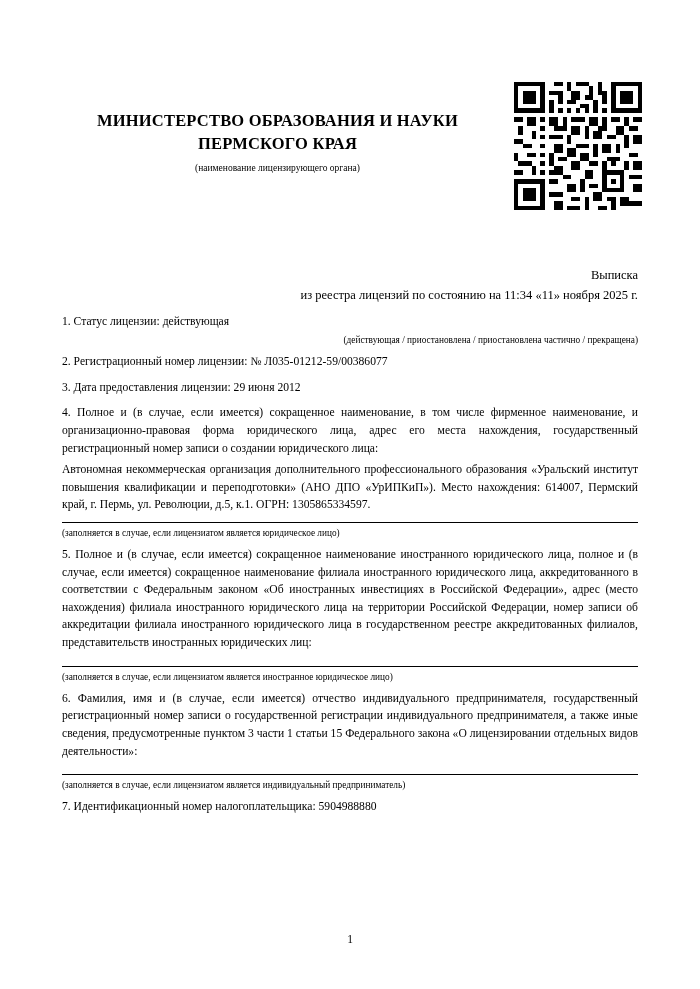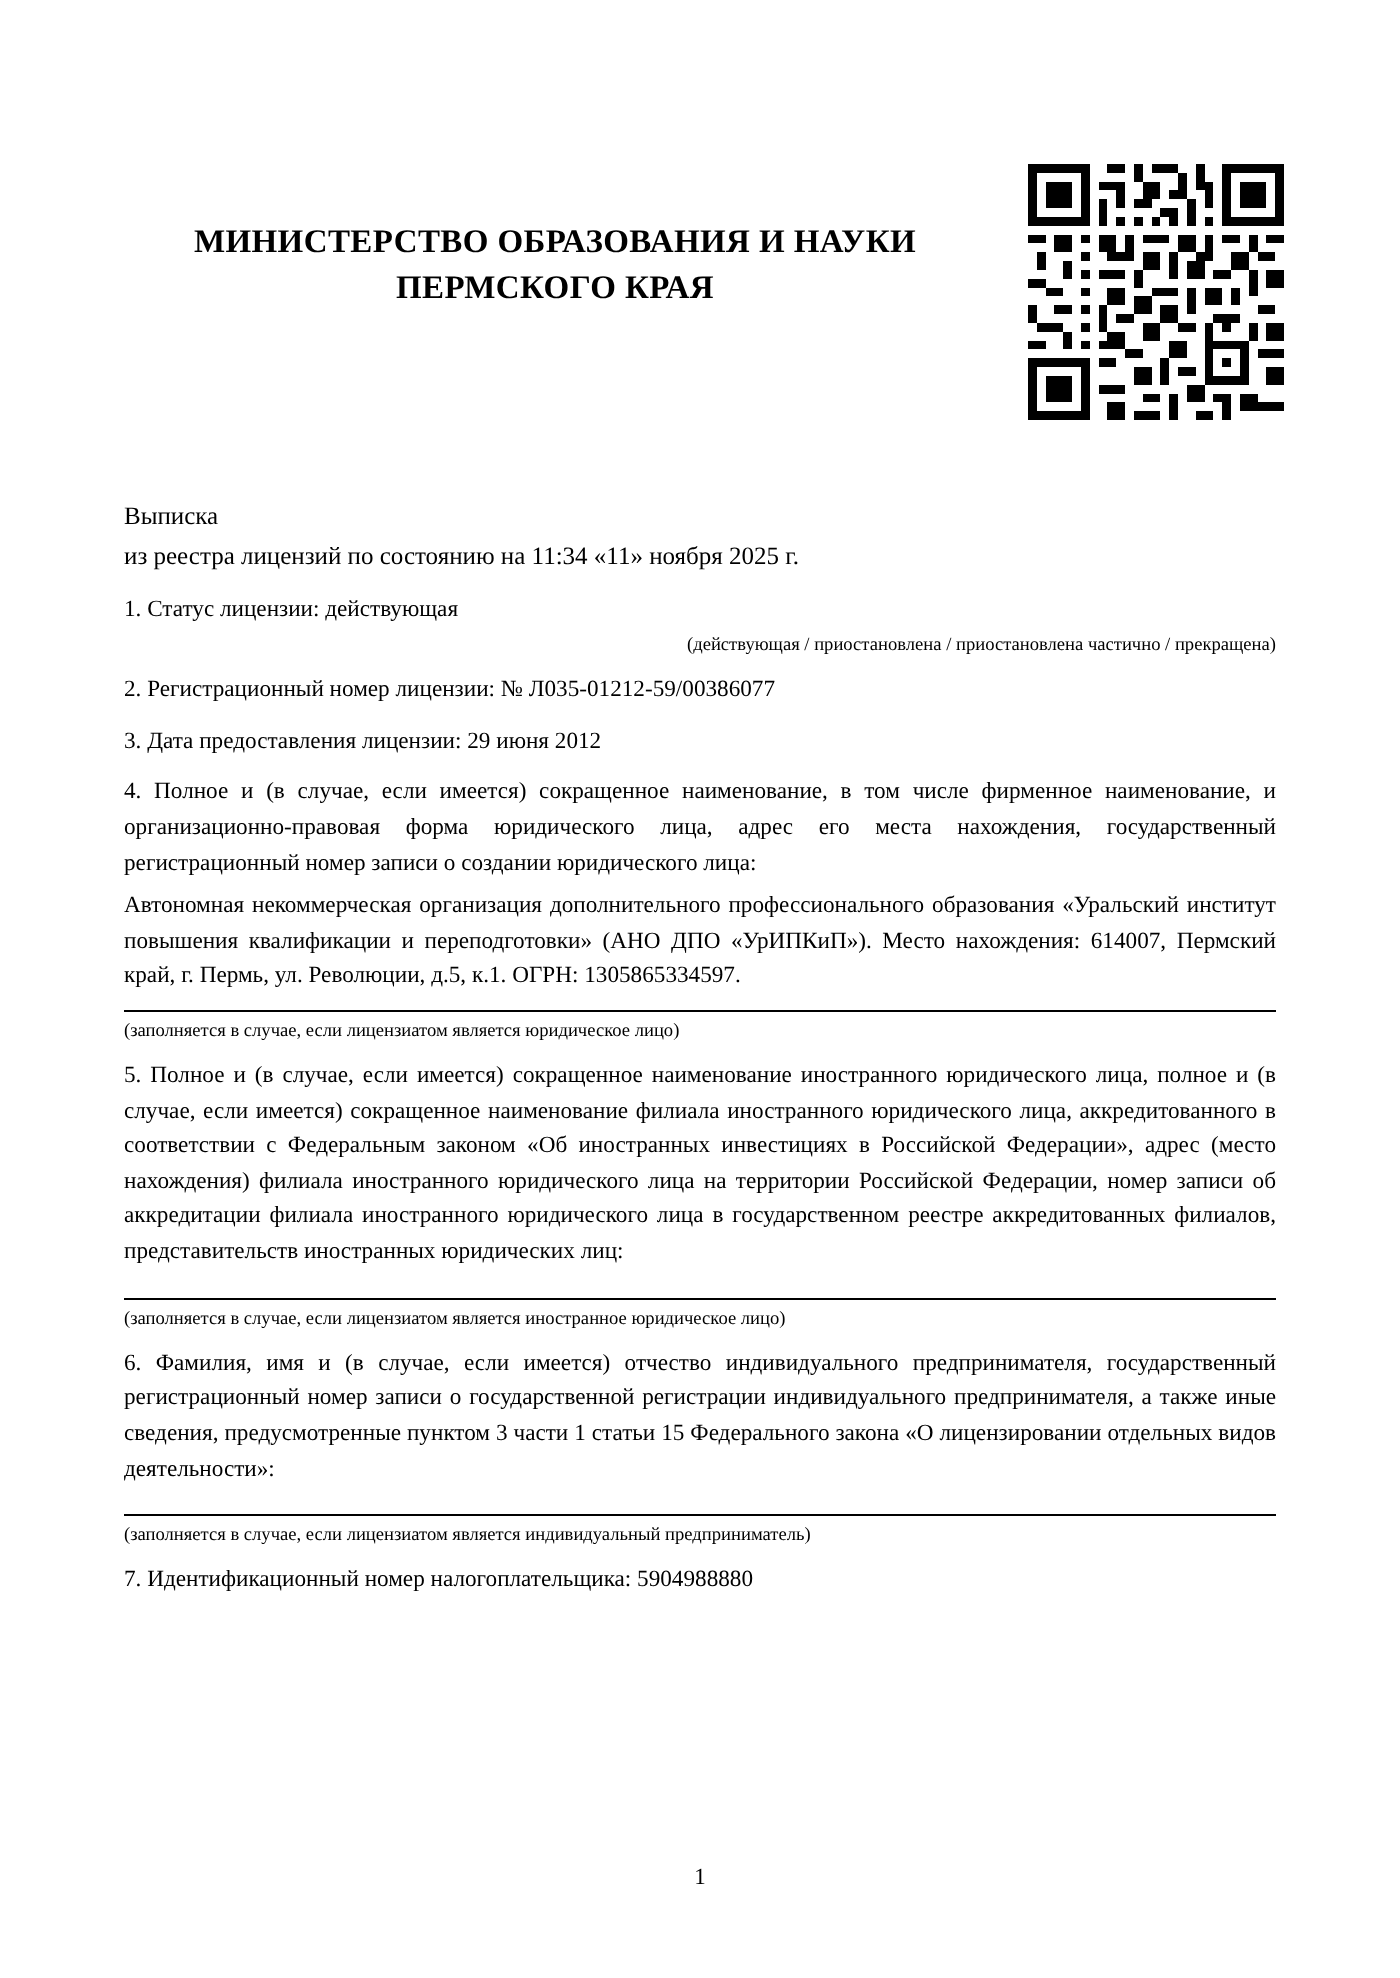--- a/index.html
+++ b/index.html
@@ -41,21 +41,21 @@
     font-weight: bold;
     line-height: 1.38;
     letter-spacing: 0.2px;
   }
   .org-sub {
     font-size: 9.5px;
     margin-top: 7px;
   }
 
   .doc-title {
-    text-align: left;
+    text-align: right;
     margin-top: 92px;
     font-size: 12.5px;
     line-height: 1.6;
   }
   .doc-title .line2 {
     display: block;
   }
 
   .item {
     font-size: 11.6px;
@@ -226,20 +226,21 @@
           <rect x="22" y="27" width="1" height="2"></rect>
         <rect x="26" y="27" width="3" height="1"></rect>
           <rect x="20" y="22" width="1" height="1"></rect>
         <rect x="8" y="20" width="1" height="1"></rect>
       </g>
     </svg>
   </div>
 
   <div class="header-block">
     <div class="org-title">МИНИСТЕРСТВО ОБРАЗОВАНИЯ И НАУКИ ПЕРМСКОГО КРАЯ</div>
+    <div class="org-sub">(наименование лицензирующего органа)</div>
   </div>
 
   <div class="doc-title">
     <span>Выписка</span>
     <span class="line2">из реестра лицензий по состоянию на 11:34 «11» ноября 2025 г.</span>
   </div>
 
   <div class="item">1. Статус лицензии: действующая</div>
   <div class="caption left-ind">(действующая / приостановлена / приостановлена частично / прекращена)</div>
 

